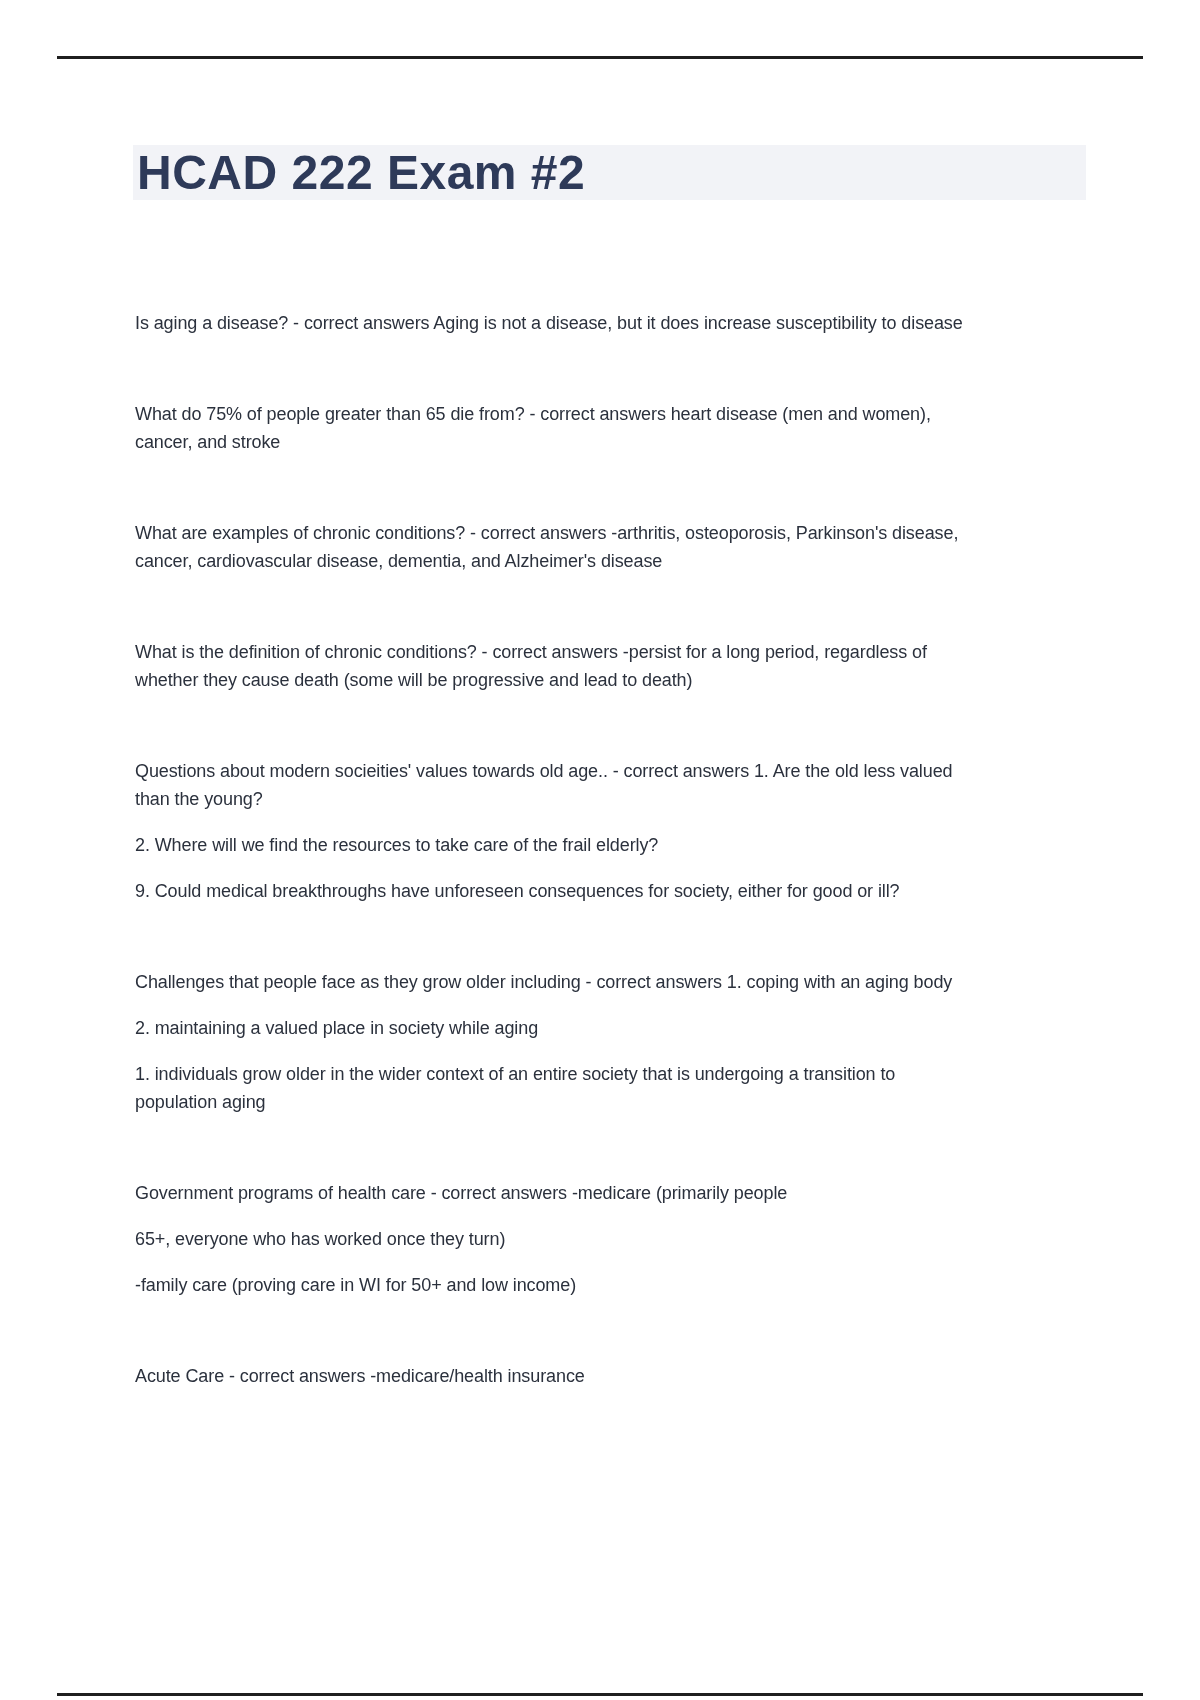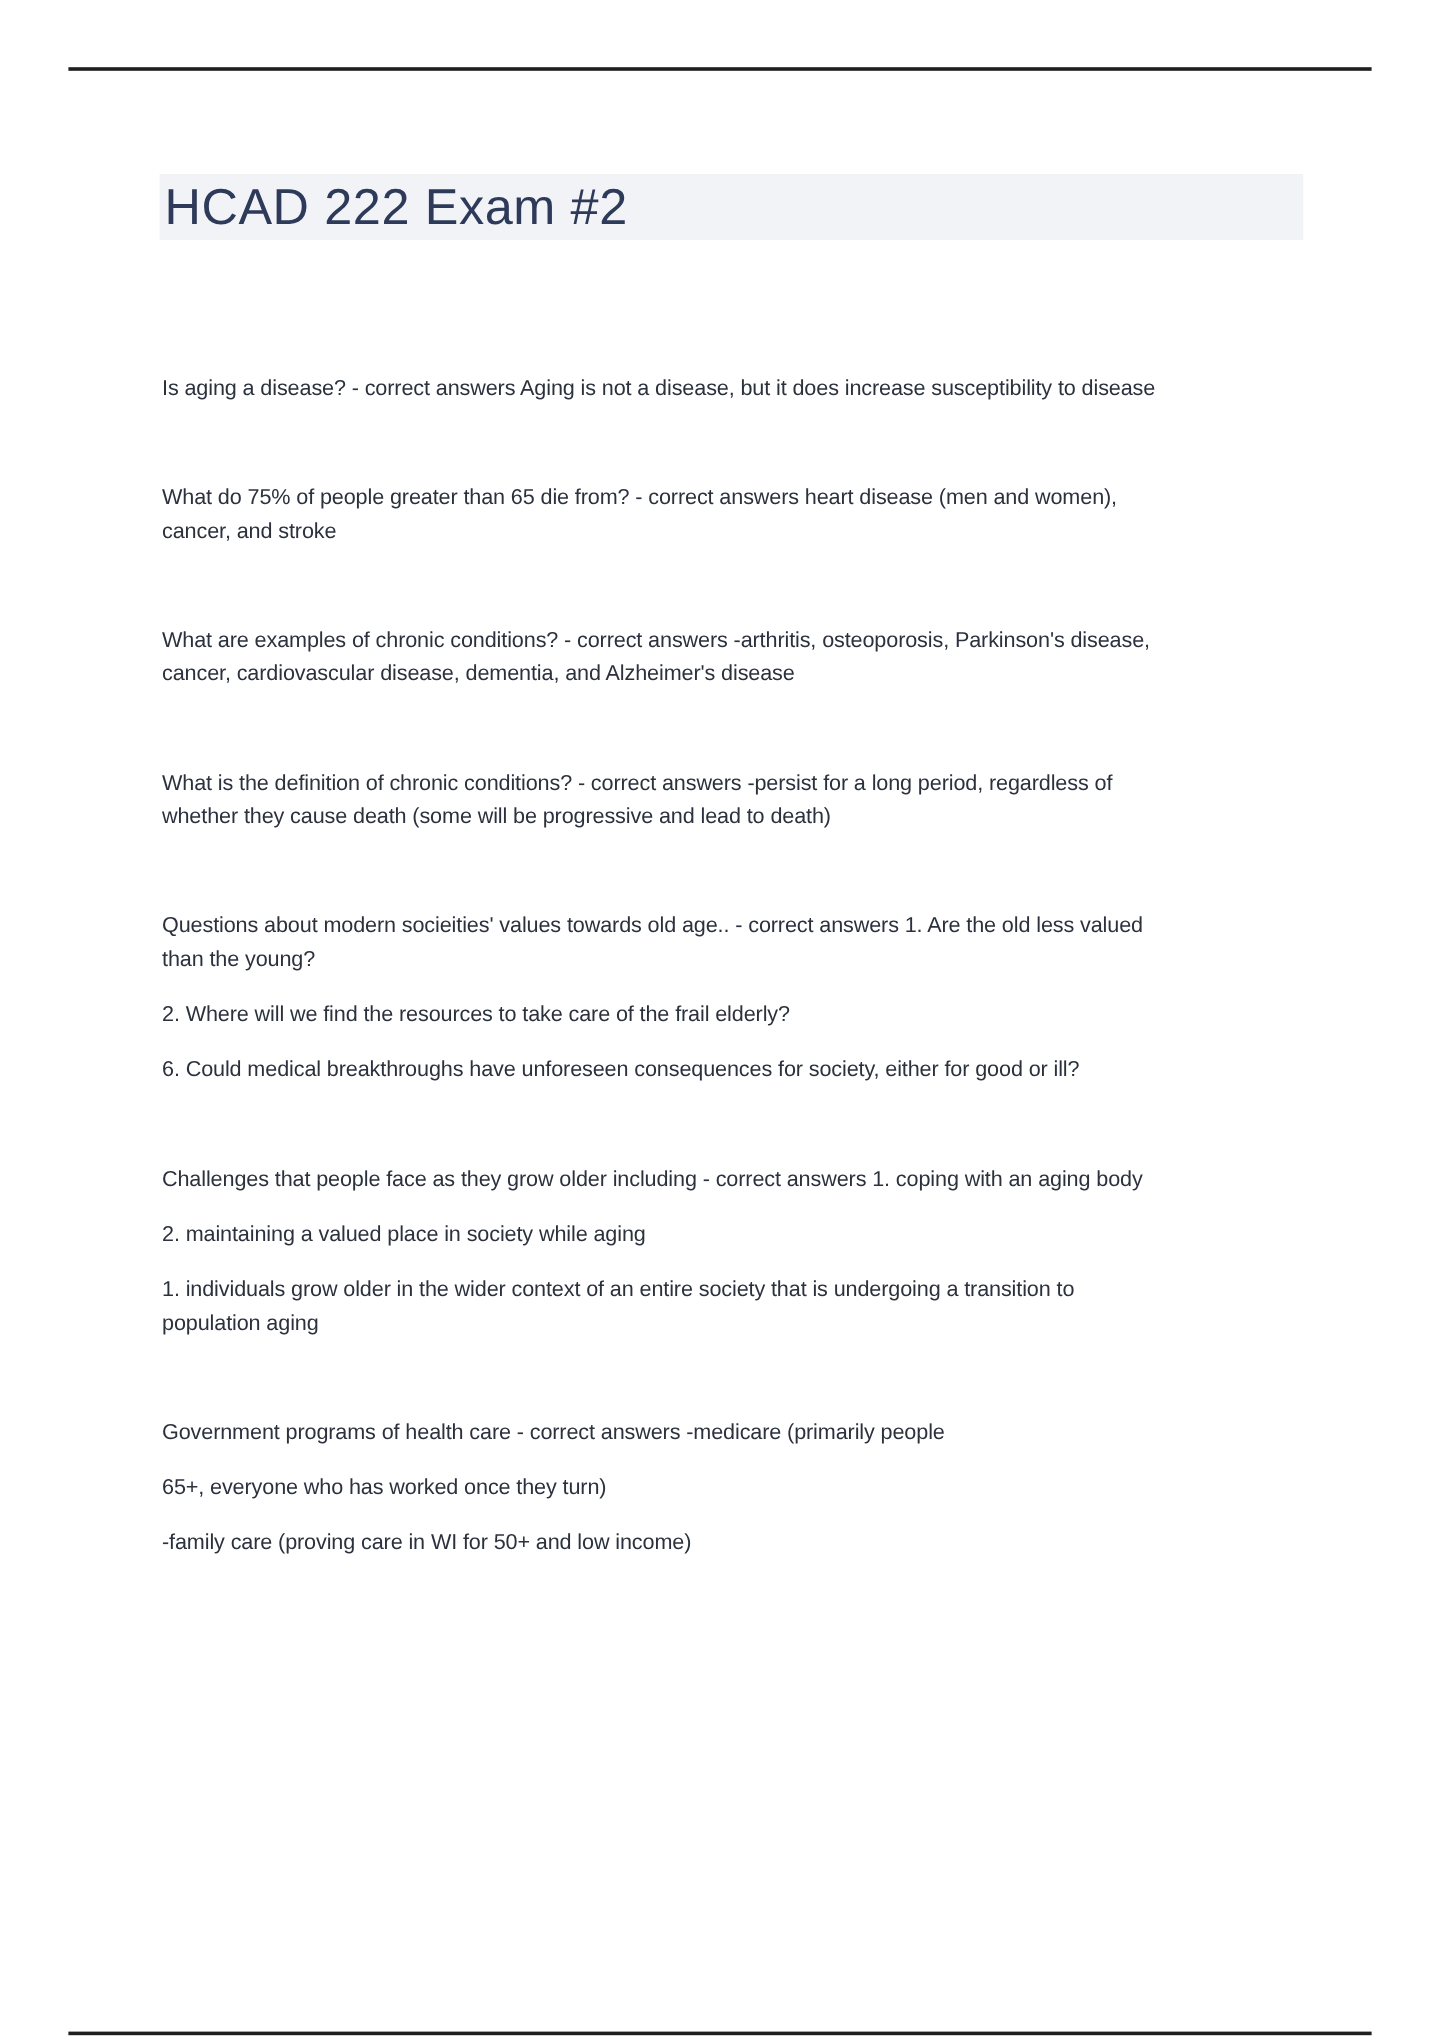--- a/index.html
+++ b/index.html
@@ -22,22 +22,22 @@
   .rule-bottom { top: 1693px; }
   .title-highlight {
     position: absolute;
     left: 133px;
     top: 145px;
     width: 953px;
     height: 55px;
     background: #f2f3f7;
   }
   .page-title {
-    font-weight: normal;
-    font-size: 42px;
+    font-weight: bold;
+    font-size: 48px;
     line-height: 55px;
     color: #2e3a59;
     padding-left: 4px;
     letter-spacing: 0.5px;
     white-space: nowrap;
   }
   .qa-content {
     position: absolute;
     left: 135px;
     top: 293px;
@@ -77,28 +77,31 @@
 cancer, cardiovascular disease, dementia, and Alzheimer's disease</p>
     </div>
     <div class="qa-block">
       <p class="qa-paragraph">What is the definition of chronic conditions? - correct answers -persist for a long period, regardless of
 whether they cause death (some will be progressive and lead to death)</p>
     </div>
     <div class="qa-block">
       <p class="qa-paragraph">Questions about modern socieities' values towards old age.. - correct answers 1. Are the old less valued
 than the young?</p>
       <p class="qa-paragraph">2. Where will we find the resources to take care of the frail elderly?</p>
-      <p class="qa-paragraph">6. Could medical breakthroughs have unforeseen consequences for society, either for good or ill?</p>
+      <p class="qa-paragraph">9. Could medical breakthroughs have unforeseen consequences for society, either for good or ill?</p>
     </div>
     <div class="qa-block">
       <p class="qa-paragraph">Challenges that people face as they grow older including - correct answers 1. coping with an aging body</p>
       <p class="qa-paragraph">2. maintaining a valued place in society while aging</p>
       <p class="qa-paragraph">1. individuals grow older in the wider context of an entire society that is undergoing a transition to
 population aging</p>
     </div>
     <div class="qa-block">
       <p class="qa-paragraph">Government programs of health care - correct answers -medicare (primarily people</p>
       <p class="qa-paragraph">65+, everyone who has worked once they turn)</p>
       <p class="qa-paragraph">-family care (proving care in WI for 50+ and low income)</p>
     </div>
+    <div class="qa-block">
+      <p class="qa-paragraph">Acute Care - correct answers -medicare/health insurance</p>
+    </div>
   </div>
 
 <div class="rule rule-bottom"></div>
 
 </body></html>

